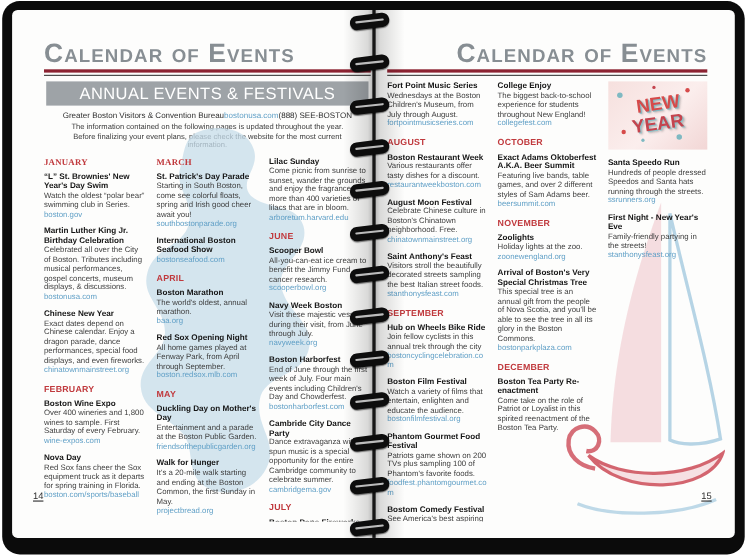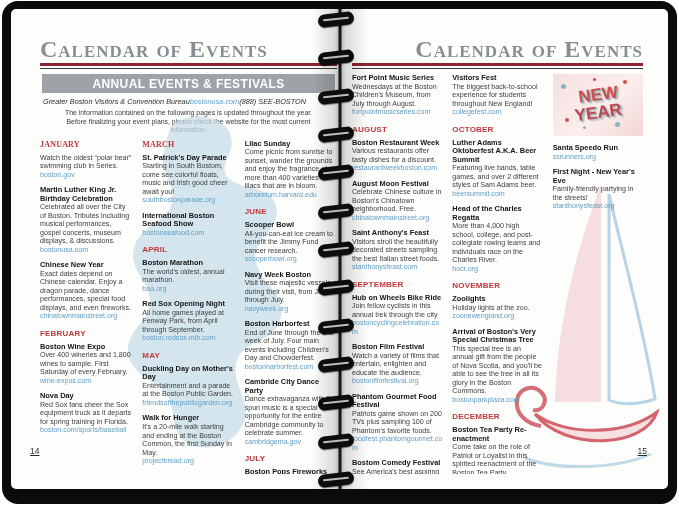--- a/index.html
+++ b/index.html
@@ -13,28 +13,28 @@
   .spiral{position:absolute;left:50%;transform:translateX(-50%);width:44px;top:12px;bottom:18px;
     display:flex;flex-direction:column;justify-content:space-between;z-index:5;}
   .coil{position:relative;width:36px;height:13px;background:#0d0d0d;border-radius:7px;transform:rotate(-7deg);
     box-shadow:0 1px 1px rgba(0,0,0,.5);}
   .coil::after{content:"";position:absolute;left:5px;right:5px;top:5px;height:2px;background:#e8e8e8;border-radius:1px;transform:rotate(1deg);opacity:.8;}
 
   .page{position:absolute;top:8px;bottom:15px;overflow:hidden;z-index:1;}
   .page-left{left:9px;width:327px;padding:14px 10px 0 20px;box-sizing:border-box;}
   .page-right{right:9px;width:325px;padding:14px 16px 0 18px;box-sizing:border-box;}
 
-  h1.cal-title{margin:6px 0 2px 0;font-family:Liberation Serif, serif;font-weight:bold;
+  h1.cal-title{margin:6px 0 2px 0;font-family:Liberation Sans, sans-serif;font-weight:bold;
     font-variant:small-caps;font-size:24px;letter-spacing:1px;color:var(--title-gray,#878e93);line-height:1;}
   .page-right h1.cal-title{text-align:right;}
   .double-rule{height:2px;border-top:3px solid var(--rule-maroon,#8c2332);border-bottom:1.5px solid #3a3a3a;margin:2px 0 5px 0;}
 
-  .banner{background:var(--banner-gray,#9ea3a7);color:#fff;font-weight:bold;font-size:12px;
+  .banner{background:var(--banner-gray,#9ea3a7);color:#fff;font-weight:normal;font-size:15px;
     text-align:center;letter-spacing:.4px;padding:2.5px 0;margin:0 2px 4px 2px;}
-  .bureau{display:flex;justify-content:flex-start;align-items:baseline;font-size:7.3px;color:#2e2e2e;margin:2px 3px 3px 3px;font-style:italic;}
+  .bureau{display:flex;justify-content:center;align-items:baseline;font-size:7.3px;color:#2e2e2e;margin:2px 3px 3px 3px;}
   .bureau .link{color:var(--link-blue,#5f9fc6);}
   .note{font-size:6.9px;color:#3c3c3c;text-align:center;line-height:1.25;margin:0 14px 5px 14px;}
 
   .cols{position:relative;display:flex;gap:10px;z-index:1;}
   .col{flex:1;min-width:0;}
   .month{color:var(--month-red,#c0393d);font-weight:bold;font-size:8px;letter-spacing:.2px;margin:8px 0 5px 0;}
   .col > .month:first-child{margin-top:0;font-family:Liberation Serif, serif;}
   .event{margin-bottom:7px;}
   .etitle{font-size:7.4px;font-weight:bold;color:#151515;line-height:1.15;}
   .edesc{font-size:7.1px;color:#3d3d3d;line-height:1.2;}
@@ -73,20 +73,21 @@
         <div class="bureau">
           <span>Greater Boston Visitors &amp; Convention Bureau</span>
           <span class="link">bostonusa.com</span>
           <span>(888) SEE-BOSTON</span>
         </div>
         <div class="note">The information contained on the following pages is updated throughout the year. Before finalizing your event plans, please check the website for the most current information.</div>
         <div class="cols">
           <div class="col">
               <div class="month">JANUARY</div>
               <div class="event">
+                <div class="etitle">“L” St. Brownies' New Year's Day Swim</div>
                 <div class="edesc">Watch the oldest “polar bear” swimming club in Series.</div>
                 <div class="eurl">boston.gov</div>
               </div>
               <div class="event">
                 <div class="etitle">Martin Luther King Jr. Birthday Celebration</div>
                 <div class="edesc">Celebrated all over the City of Boston. Tributes including musical performances, gospel concerts, museum displays, &amp; discussions.</div>
                 <div class="eurl">bostonusa.com</div>
               </div>
               <div class="event">
                 <div class="etitle">Chinese New Year</div>
@@ -102,21 +103,21 @@
               <div class="event">
                 <div class="etitle">Nova Day</div>
                 <div class="edesc">Red Sox fans cheer the Sox equipment truck as it departs for spring training in Florida.</div>
                 <div class="eurl">boston.com/sports/baseball</div>
               </div>
             </div>
           <div class="col">
               <div class="month">MARCH</div>
               <div class="event">
                 <div class="etitle">St. Patrick's Day Parade</div>
-                <div class="edesc">Starting in South Bostom, come see colorful floats, music and Irish good cheer await you!</div>
+                <div class="edesc">Starting in South Boston, come see colorful floats, spring and Irish good cheer await you!</div>
                 <div class="eurl">southbostonparade.org</div>
               </div>
               <div class="event">
                 <div class="etitle">International Boston Seafood Show</div>
                 <div class="eurl">bostonseafood.com</div>
               </div>
               <div class="month">APRIL</div>
               <div class="event">
                 <div class="etitle">Boston Marathon</div>
                 <div class="edesc">The world's oldest, annual marathon.</div>
@@ -224,34 +225,29 @@
                 <div class="edesc">Patriots game shown on 200 TVs plus sampling 100 of Phantom's favorite foods.</div>
                 <div class="eurl">foodfest.phantomgourmet.com</div>
               </div>
               <div class="event">
                 <div class="etitle">Bostom Comedy Festival</div>
                 <div class="edesc">See America's best aspiring comics and local favorites.</div>
               </div>
             </div>
           <div class="col">
               <div class="event">
-                <div class="etitle">Visitors Fest</div>
+                <div class="etitle">College Enjoy</div>
                 <div class="edesc">The biggest back-to-school experience for students throughout New England!</div>
                 <div class="eurl">collegefest.com</div>
               </div>
               <div class="month">OCTOBER</div>
               <div class="event">
-                <div class="etitle">Luther Adams Oktoberfest A.K.A. Beer Summit</div>
+                <div class="etitle">Exact Adams Oktoberfest A.K.A. Beer Summit</div>
                 <div class="edesc">Featuring live bands, table games, and over 2 different styles of Sam Adams beer.</div>
                 <div class="eurl">beersummit.com</div>
-              </div>
-              <div class="event">
-                <div class="etitle">Head of the Charles Regatta</div>
-                <div class="edesc">More than 4,000 high school, college, and post-collegiate rowing teams and individuals race on the Charles River.</div>
-                <div class="eurl">hocr.org</div>
               </div>
               <div class="month">NOVEMBER</div>
               <div class="event">
                 <div class="etitle">Zoolights</div>
                 <div class="edesc">Holiday lights at the zoo.</div>
                 <div class="eurl">zoonewengland.org</div>
               </div>
               <div class="event">
                 <div class="etitle">Arrival of Boston's Very Special Christmas Tree</div>
                 <div class="edesc">This special tree is an annual gift from the people of Nova Scotia, and you'll be able to see the tree in all its glory in the Boston Commons.</div>
@@ -269,20 +265,21 @@
                 <span class="nyword ny2">YEAR</span>
                 <span class="confetti" style="background: rgb(127, 185, 194); left: 8px; top: 10px; width: 5px; height: 5px;"></span>
                 <span class="confetti" style="background: rgb(214, 74, 74); left: 70px; top: 6px; width: 4px; height: 4px;"></span>
                 <span class="confetti" style="background: rgb(127, 185, 194); left: 62px; top: 48px; width: 5px; height: 5px;"></span>
                 <span class="confetti" style="background: rgb(214, 74, 74); left: 12px; top: 44px; width: 4px; height: 4px;"></span>
                 <span class="confetti" style="background: rgb(196, 68, 78); left: 40px; top: 4px; width: 3px; height: 3px;"></span>
                 <span class="confetti" style="background: rgb(127, 185, 194); left: 30px; top: 52px; width: 3px; height: 3px;"></span>
               </div>
               <div class="event">
                 <div class="etitle">Santa Speedo Run</div>
+                <div class="edesc">Hundreds of people dressed Speedos and Santa hats running through the streets.</div>
                 <div class="eurl">ssrunners.org</div>
               </div>
               <div class="event">
                 <div class="etitle">First Night - New Year's Eve</div>
                 <div class="edesc">Family-friendly partying in the streets!</div>
                 <div class="eurl">stanthonysfeast.org</div>
               </div>
             </div>
         </div>
         <div class="pagenum pn-right">15</div>

